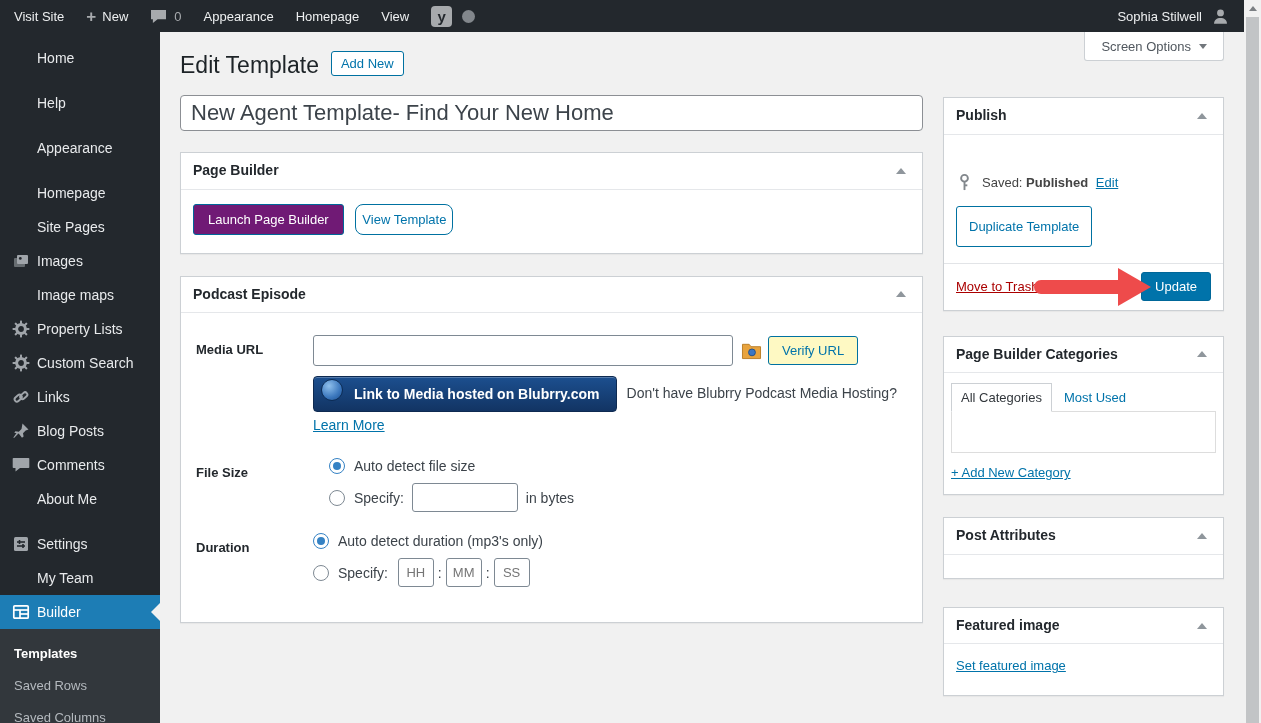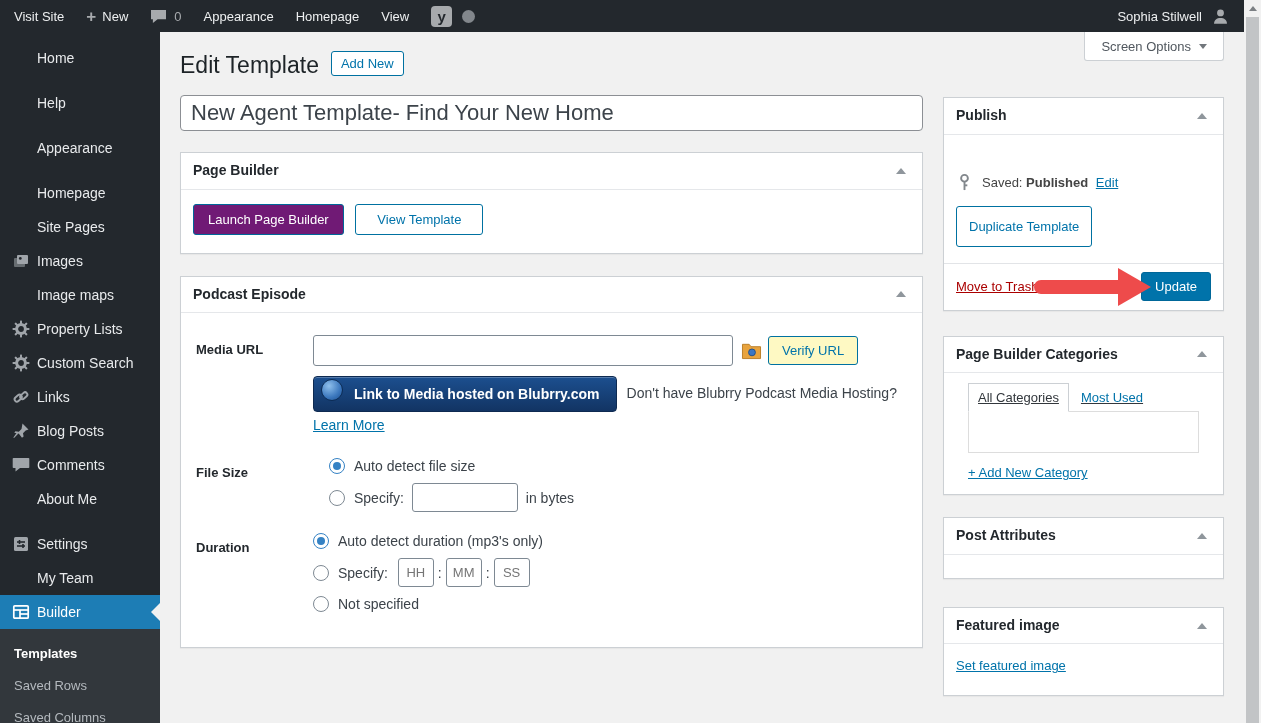--- a/index.html
+++ b/index.html
@@ -48,21 +48,21 @@
 
   
   .postbox { background:#fff; border:1px solid #ccd0d4; box-shadow:0 1px 1px rgba(0,0,0,.04); }
   .pb-head { display:flex; align-items:center; justify-content:space-between; padding:8px 12px; border-bottom:1px solid #e5e7ea; }
   .pb-head h2 { font-size:14px; color:#23282d; font-weight:bold; line-height:1.4; }
   .toggle { width:0; height:0; border-left:5px solid transparent; border-right:5px solid transparent; border-bottom:6px solid #8f969c; cursor:pointer; margin-right:4px; }
 
   .main-col { position:absolute; left:20px; top:120px; width:743px; }
   .box-pagebuilder .pb-body { padding:14px 12px 18px; }
   .btn-primary { background:#701a75; border:1px solid #006799; color:#fff; font-size:13px; padding:7px 14px; border-radius:3px; cursor:pointer; }
-  .btn-secondary { background:#fff; border:1px solid #0071a1; color:#0073aa; font-size:13px; padding:7px 21px; border-radius:3px; cursor:pointer; margin-left:8px; }
+  .btn-secondary { background:#fff; border:1px solid #0071a1; color:#0073aa; font-size:13px; padding:7px 6px; border-radius:8px; cursor:pointer; margin-left:8px; }
 
   .box-podcast { margin-top:22px; }
   .pod-body { padding:10px 12px 26px; }
   .pod-row { display:flex; margin-top:12px; }
   .pod-label { flex:0 0 120px; padding-left:3px; font-weight:bold; font-size:13px; color:#23282d; padding-top:7px; }
   .pod-field { flex:1; }
   .media-line { display:flex; align-items:center; }
   .media-input { width:420px; height:31px; border:1px solid #7e8993; border-radius:3px; padding:0 8px; font-size:13px; background:#fff; }
   .folder-ic { margin:0 6px 0 8px; cursor:pointer; display:flex; }
   .btn-verify { background:#fef9c3; border:1px solid #0071a1; color:#0073aa; font-size:13px; padding:6px 13px; border-radius:3px; cursor:pointer; }
@@ -85,21 +85,21 @@
   .status-line .txt { margin-left:9px; }
   .btn-duplicate { background:#fff; border:1px solid #0071a1; color:#0073aa; font-size:13px; padding:12px 12px; border-radius:3px; cursor:pointer; margin:14px 12px 16px; }
   .pub-foot { position:relative; border-top:1px solid #e2e4e7; padding:10px 12px; height:47px; display:flex; align-items:center; justify-content:space-between; }
   .trash-link { color:#a00; text-decoration:underline; font-size:13px; cursor:pointer; }
   .btn-update { background:#0073aa; border:1px solid #006799; color:#fff; font-size:13px; padding:6px 13px; border-radius:3px; cursor:pointer; }
   .annot-arrow { position:absolute; left:90px; top:50%; margin-top:-19px; width:117px; height:38px; pointer-events:none; z-index:5; }
   .annot-arrow .body { position:absolute; left:0; top:12px; width:85px; height:14px; background:#ee4b4b; border-radius:7px 0 0 7px; }
   .annot-arrow .head { position:absolute; left:84px; top:0; width:0; height:0; border-top:19px solid transparent; border-bottom:19px solid transparent; border-left:33px solid #ee4b4b; }
 
   .box-cats { margin-top:25px; }
-  .cats-body { padding:10px 24px 14px;text-decoration:underline; }
+  .cats-body { padding:10px 7px 14px; }
   .cat-tabs { display:flex; align-items:flex-end; position:relative; z-index:2; }
   .cat-tab-active { background:#fff; border:1px solid #ccd0d4; border-bottom:1px solid #fff; padding:6px 9px; margin-bottom:-1px; font-size:13px; color:#32373c; cursor:pointer; }
   .cat-tab-link { padding:6px 12px; font-size:13px; color:#0073aa; cursor:pointer; }
   .cat-box { border:1px solid #ddd; background:#fff; height:42px; position:relative; z-index:1; }
   .addcat-link { display:inline-block; margin-top:12px; color:#0073aa; text-decoration:underline; font-size:13px; cursor:pointer; }
 
   .box-attrs { margin-top:22px; }
   .attrs-body { height:23px; }
 
   .box-featured { margin-top:28px; }
@@ -328,24 +328,20 @@
             </div>
             <div class="radio-line">
               <span class="radio"></span>
               <span>Specify:</span>
               <input class="tiny-input" style="margin-left: 10px;" type="text" placeholder="HH">
               <span class="colon">:</span>
               <input class="tiny-input" type="text" placeholder="MM" style="">
               <span class="colon">:</span>
               <input class="tiny-input" type="text" placeholder="SS" style="">
             </div>
-            <div class="radio-line">
-              <span class="radio"></span>
-              <span>Not specified</span>
-            </div>
           </div>
         </div>
       </div>
     </div>
   </div>
 
   <div class="right-col">
     <div class="postbox box-publish">
       <div class="pb-head">
         <h2>Publish</h2>

